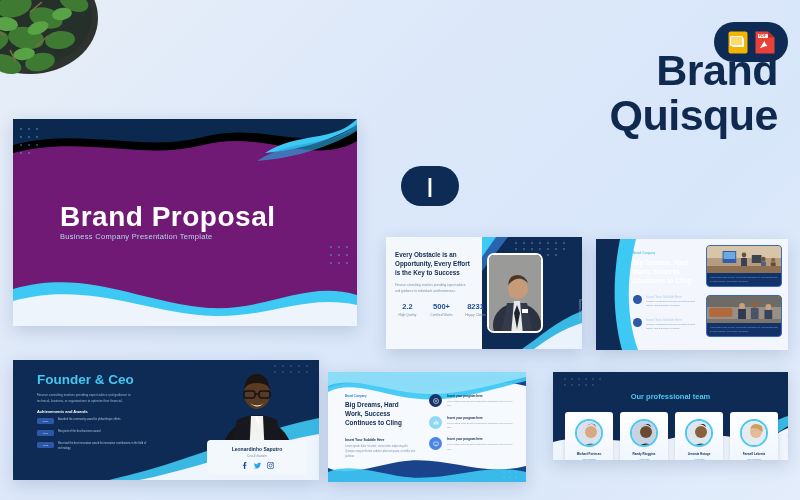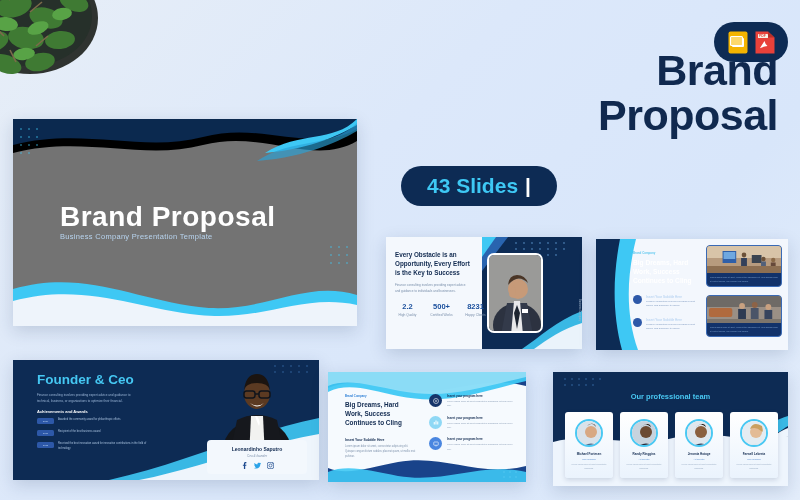--- a/index.html
+++ b/index.html
@@ -35,21 +35,21 @@
   }
   #slides-badge .bg-cyan { color: #3ec8f4; font-size: 21px; font-weight: bold; }
   #slides-badge .bg-sep  { color: #ffffff; font-size: 21px; font-weight: bold; }
 
   
   .slide { position: absolute; background: #fff; overflow: hidden;
            box-shadow: 0 5px 16px rgba(25,50,90,.17); }
 
   
   #slide-hero { left: 13px; top: 119px; width: 344px; height: 207px; }
-  #slide-hero .body { position: absolute; inset: 0; background: #737373; }
+  #slide-hero .body { position: absolute; inset: 0; background: #701a75; }
   #slide-hero .title {
     position: absolute; left: 47px; top: 82px;
     font-size: 28px; font-weight: bold; color: #fff; letter-spacing: .5px;
   }
   #slide-hero .sub {
     position: absolute; left: 47px; top: 113px;
     font-size: 7.5px; color: #b8d4ef; letter-spacing: .3px;
   }
 
   
@@ -126,21 +126,21 @@
   #slide-dreams-light .sh { position:absolute; left:17px; top:66px; font-size:3.4px; font-weight:bold; color:#10294f;}
   #slide-dreams-light .sp { position:absolute; left:17px; top:73px; width:72px; font-size:2.6px; color:#8094ae; line-height:1.9;}
   #slide-dreams-light .feats { position:absolute; left:101px; top:22px; width:85px; }
   #slide-dreams-light .feat { display:flex; gap:5px; margin-bottom:8px; }
   #slide-dreams-light .fico { width:13px; height:13px; border-radius:50%; flex:none;
                               display:flex; align-items:center; justify-content:center; }
   #slide-dreams-light .ft { font-size:3px; font-weight:bold; color:#10294f; }
   #slide-dreams-light .fp { font-size:2.3px; color:#8ea0b8; line-height:1.9; margin-top:1px; }
 
   
-  #slide-team { left: 553px; top: 372px; width: 235px; height: 114px; background:#eef5fd; }
+  #slide-team { left: 553px; top: 372px; width: 235px; height: 88px; background:#eef5fd; }
   #slide-team .h { position:absolute; left:0; top:20px; width:100%; text-align:center;
                    font-size:7.5px; font-weight:bold; color:#49c8f3; }
   #slide-team .cards { position:absolute; left:12px; top:40px; display:flex; gap:7px; }
   #slide-team .card { width:48px; height:66px; background:linear-gradient(180deg,#ffffff,#eaf3fd);
                       border-radius:3px; box-shadow:0 2px 5px rgba(20,45,85,.16); text-align:center; padding-top:7px;}
   #slide-team .av { width:28px; height:28px; border-radius:50%; margin:0 auto; overflow:hidden;
                     border:2px solid #49c8f3; }
   #slide-team .nm { font-size:3px; font-weight:bold; color:#10294f; margin-top:5px; }
   #slide-team .rl { font-size:2.3px; color:#5b8fd0; margin-top:2px; }
   #slide-team .bio { font-size:2px; color:#9aadc4; margin-top:3px; line-height:1.8; padding:0 4px;}
@@ -193,24 +193,23 @@
     <path d="M0.5 0.5 H13 L19.5 6.5 V22.5 H0.5 Z" fill="#e8413a"></path>
     <path d="M13 0.5 L19.5 6.5 H13 Z" fill="#b92f28"></path>
     <rect x="3" y="3" width="10" height="4" rx="0.6" fill="#f6f1e8"></rect>
     <text x="4" y="6.4" font-family="Liberation Sans, sans-serif" font-size="3.4" font-weight="bold" fill="#e8413a">PDF</text>
     <path d="M9.5 10 q-3.2 5 -4.6 7.2 q3.5-1.6 7.6-2.2 q-2.4-2-3-5z" fill="#fff"></path>
   </svg>
 </div>
 
 <div id="hero-heading">
   <div class="line">Brand</div>
-  <div class="line">Proposal</div>
+  <div class="line">Quisque</div>
 </div>
 <div id="slides-badge">
-  <span class="bg-cyan">43 Slides</span>
   <span class="bg-sep">|</span>
 </div>
 
 <div class="slide" id="slide-hero">
   <div class="body">
     <svg width="344" height="207" viewBox="0 0 344 207" style="position:absolute;inset:0">
       <path d="M0 0 H344 V22 C300 48 250 10 190 26 C130 42 70 16 0 34 Z" fill="#0a2burn"></path>
       <path d="M0 0 H344 V10 C300 36 250 2 190 18 C130 34 70 8 0 26 Z" fill="#144a8f" opacity=".55"></path>
       <path d="M344 0 C320 24 286 12 252 34 C300 30 330 14 344 6 Z" fill="#3ec8f4"></path>
       <path d="M344 4 C318 30 280 18 244 42 C296 38 330 20 344 12 Z" fill="#2aa3d8" opacity=".65"></path>

